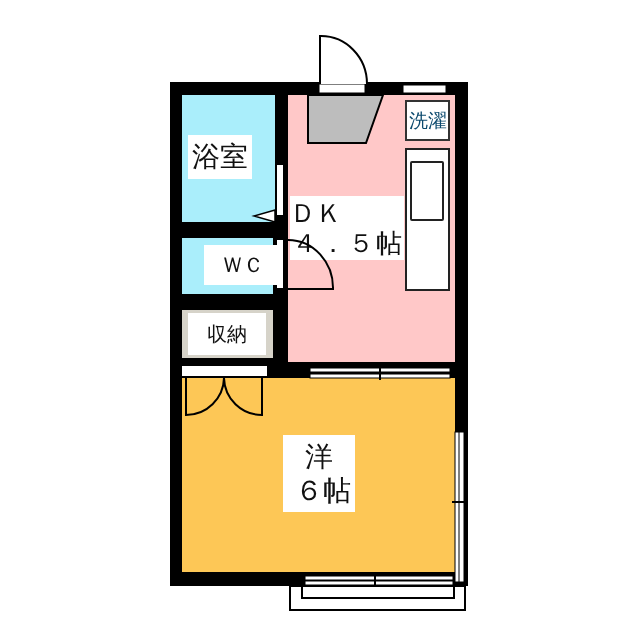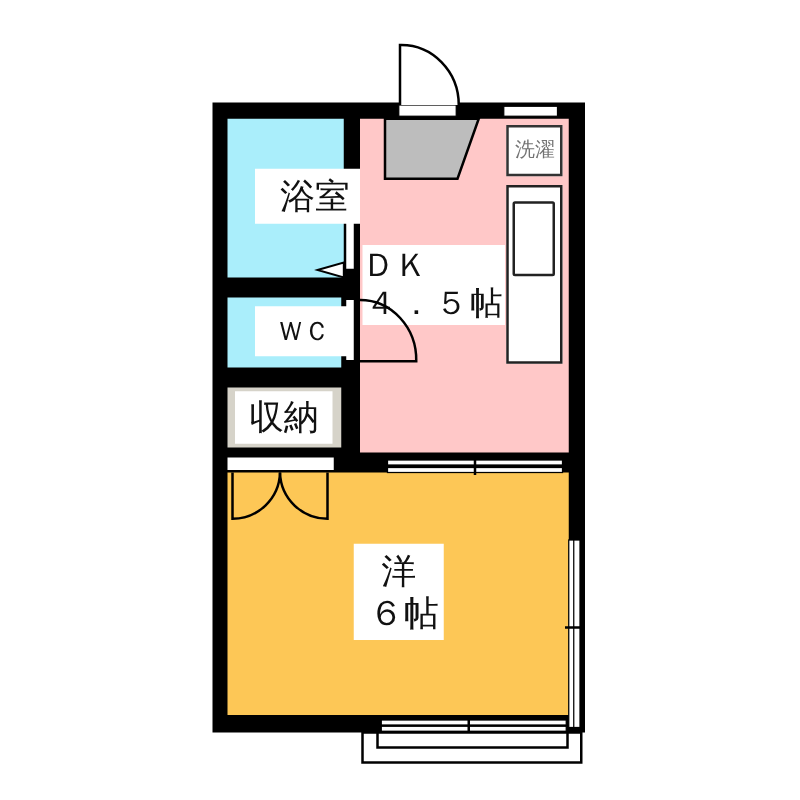--- a/index.html
+++ b/index.html
@@ -12,35 +12,35 @@
   svg { position: absolute; left: 0; top: 0; }
 </style>
 </head>
 <body>
 
 <div class="abs" style="left:0;top:0;width:640px;height:640px;">
 
   <div class="abs wall" style="left:170px;top:82px;width:298px;height:504px;"></div>
 
   <div class="abs" style="left:182px;top:95px;width:93px;height:127px;background:#AAEEFB;"></div>
-  <div class="abs room-label" style="left:204px;top:135px;width:96px;height:44px;font-size:28px;line-height:44px;text-align:center;">浴室</div>
+  <div class="abs room-label" style="left:188px;top:135px;width:64px;height:44px;font-size:28px;line-height:44px;text-align:center;">浴室</div>
 
   <div class="abs" style="left:182px;top:238px;width:91px;height:56px;background:#AAEEFB;"></div>
   <div class="abs room-label" style="left:188px;top:245px;width:78px;height:40px;font-size:21px;line-height:40px;margin-left:16px;">ＷＣ</div>
 
   <div class="abs" style="left:182px;top:310px;width:91px;height:48px;background:#D6D3C9;"></div>
-  <div class="abs room-label" style="left:188px;top:313px;width:78px;height:42px;font-size:28px;line-height:42px;">収納</div>
+  <div class="abs room-label" style="left:188px;top:313px;width:78px;height:42px;font-size:20px;line-height:42px;font-family:Liberation Serif, serif;">収納</div>
 
   <div class="abs" style="left:288px;top:95px;width:167px;height:267px;background:#FFC8C8;"></div>
   <div class="abs white" style="left:290px;top:196px;width:114px;height:64px;"></div>
   <div class="abs" style="left:290px;top:198px;width:114px;height:30px;font-size:26px;line-height:30px;text-align:left;color:#111;">ＤＫ</div>
   <div class="abs" style="left:292px;top:228px;width:120px;height:30px;font-size:26px;line-height:30px;text-align:left;color:#111;letter-spacing:2px;">４．５帖</div>
 
   <div class="abs" style="left:405px;top:100px;width:45px;height:41px;background:#ffffff;border:2px solid #333;"></div>
-  <div class="abs" style="left:406px;top:108px;width:44px;height:24px;font-size:16px;line-height:24px;text-align:center;color:#737373;">洗濯</div>
+  <div class="abs" style="left:406px;top:108px;width:44px;height:24px;font-size:19px;line-height:24px;text-align:center;color:#0c4a6e;">洗濯</div>
 
   <div class="abs" style="left:405px;top:148px;width:45px;height:143px;background:#ffffff;border:2px solid #222;"></div>
   <div class="abs" style="left:410px;top:161px;width:34px;height:60px;background:#ffffff;border:2px solid #222;border-radius:2px;"></div>
 
   <div class="abs" style="left:182px;top:378px;width:273px;height:194px;background:#FDC756;"></div>
   <div class="abs white" style="left:283px;top:435px;width:72px;height:77px;"></div>
   <div class="abs" style="left:283px;top:440px;width:72px;height:34px;font-size:28px;line-height:34px;text-align:center;color:#111;">洋</div>
   <div class="abs" style="left:283px;top:474px;width:80px;height:34px;font-size:28px;line-height:34px;text-align:center;color:#111;">６帖</div>
 
   <div class="abs white" style="left:182px;top:366px;width:85px;height:10px;"></div>

